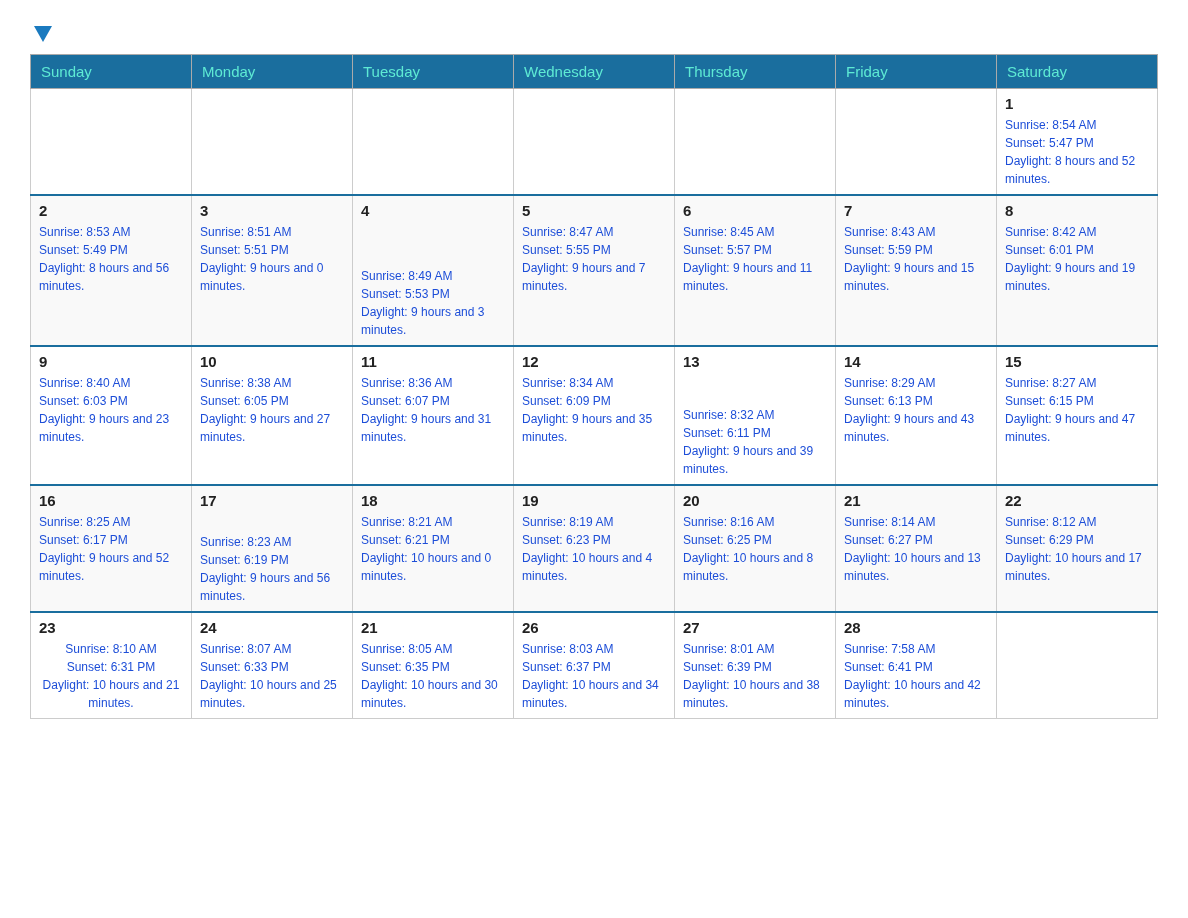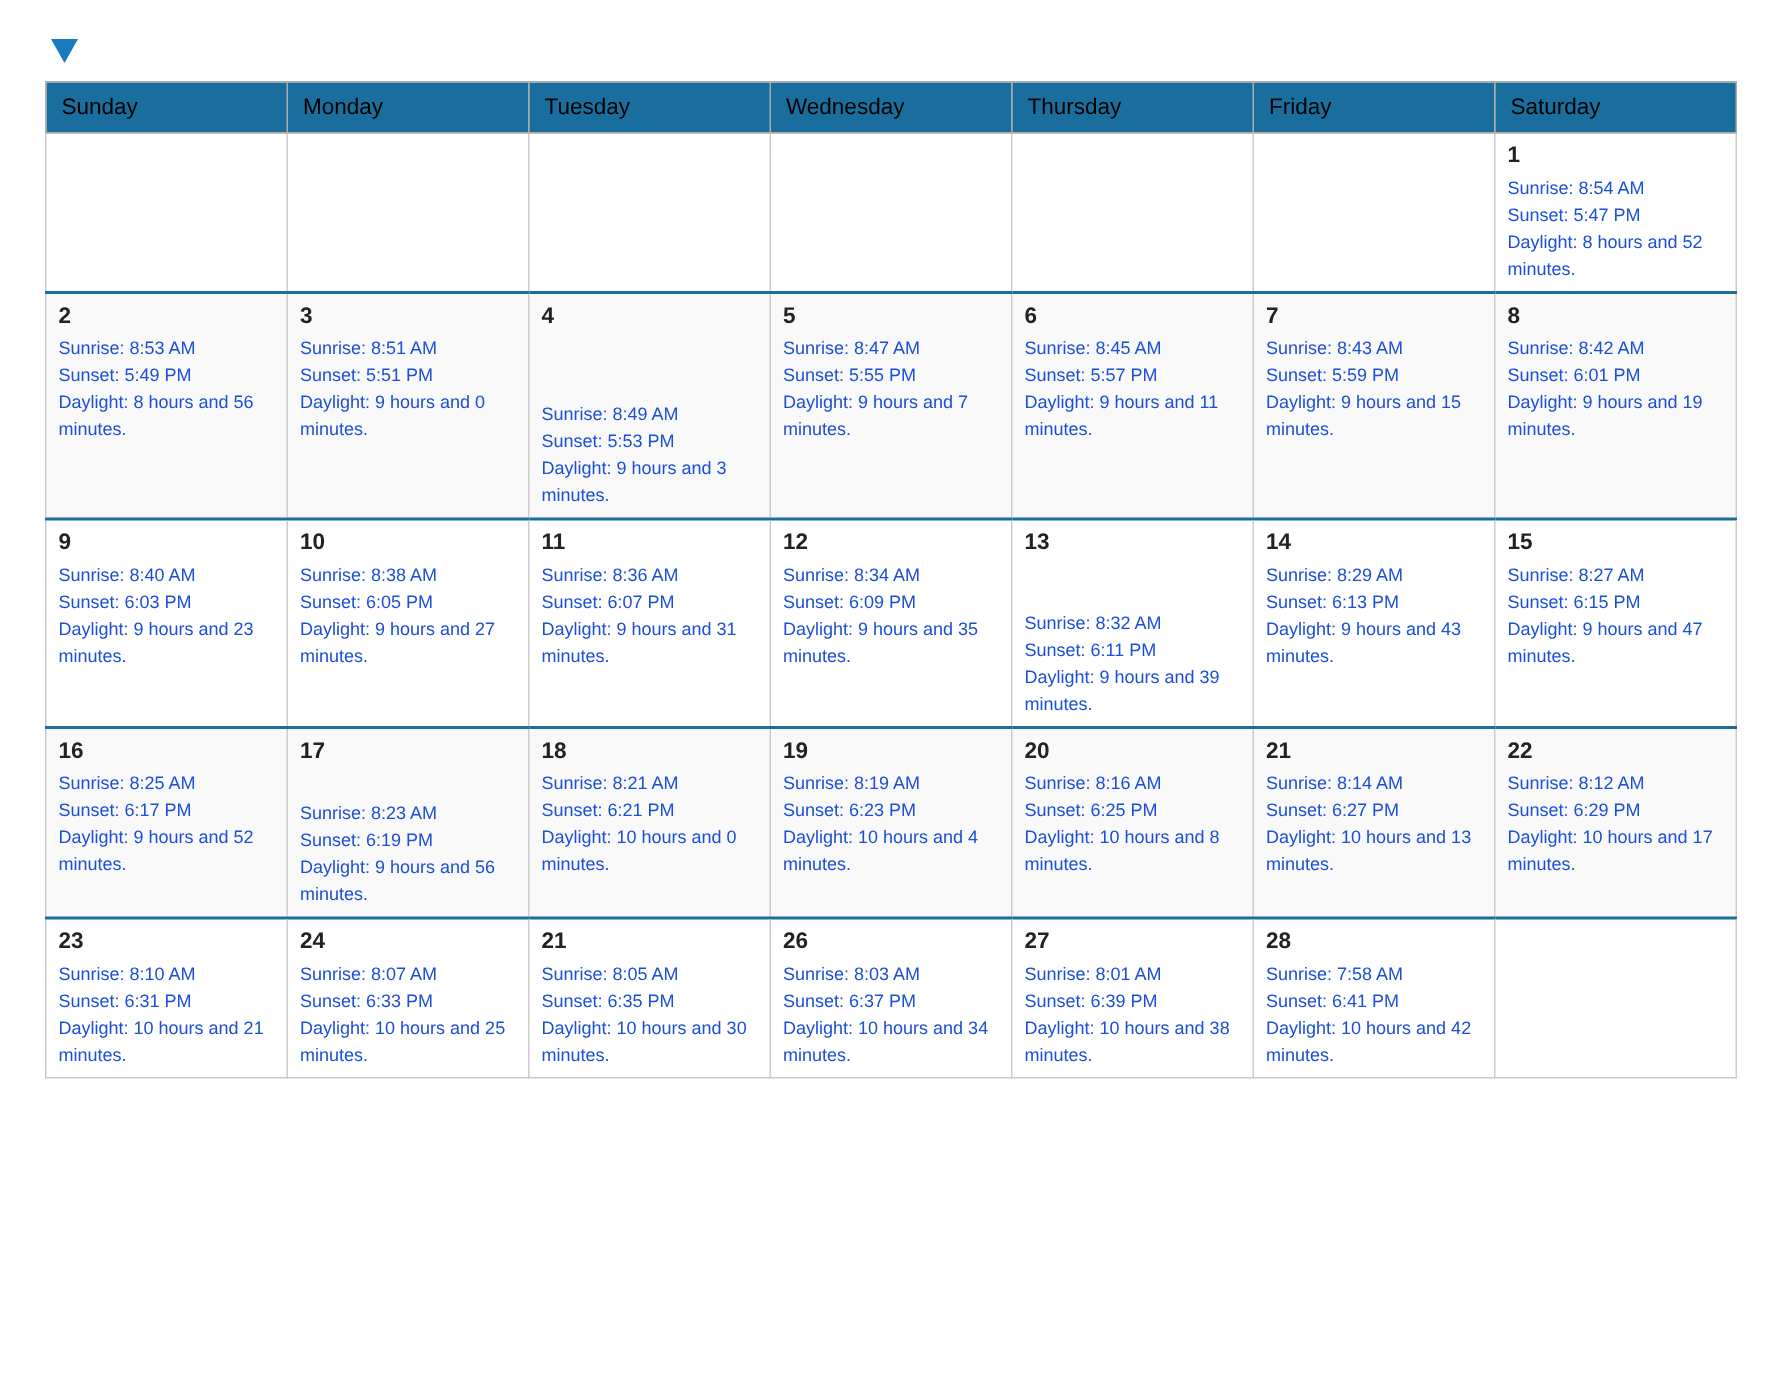--- a/index.html
+++ b/index.html
@@ -45,21 +45,21 @@
       color: #444;
       margin-top: 4px;
     }
     .calendar {
       width: 100%;
       border-collapse: collapse;
       border: 1px solid #aaa;
     }
     .calendar th {
       background-color: #1a6e9e;
-      color: #000000;
+      color: #5eead4;
       font-size: 15px;
       font-weight: normal;
       padding: 8px 10px;
       text-align: left;
       border: 1px solid #aaa;
     }
     .calendar td {
       vertical-align: top;
       padding: 6px 8px;
       border: 1px solid #ccc;
@@ -269,21 +269,21 @@
         <td>
           <span class="day-number">22</span>
           <div class="day-info" style="white-space: pre-line;">Sunrise: 8:12 AM
 Sunset: 6:29 PM
 Daylight: 10 hours and 17 minutes.</div>
         </td>
       </tr>
       <tr>
         <td>
           <span class="day-number">23</span>
-          <div class="day-info" style="white-space: pre-line;">Sunrise: 8:10 AM
+          <div class="day-info" style="white-space: pre-line; text-align: center;">Sunrise: 8:10 AM
 Sunset: 6:31 PM
 Daylight: 10 hours and 21 minutes.</div>
         </td>
         <td>
           <span class="day-number">24</span>
           <div class="day-info" style="white-space: pre-line;">Sunrise: 8:07 AM
 Sunset: 6:33 PM
 Daylight: 10 hours and 25 minutes.</div>
         </td>
         <td>

